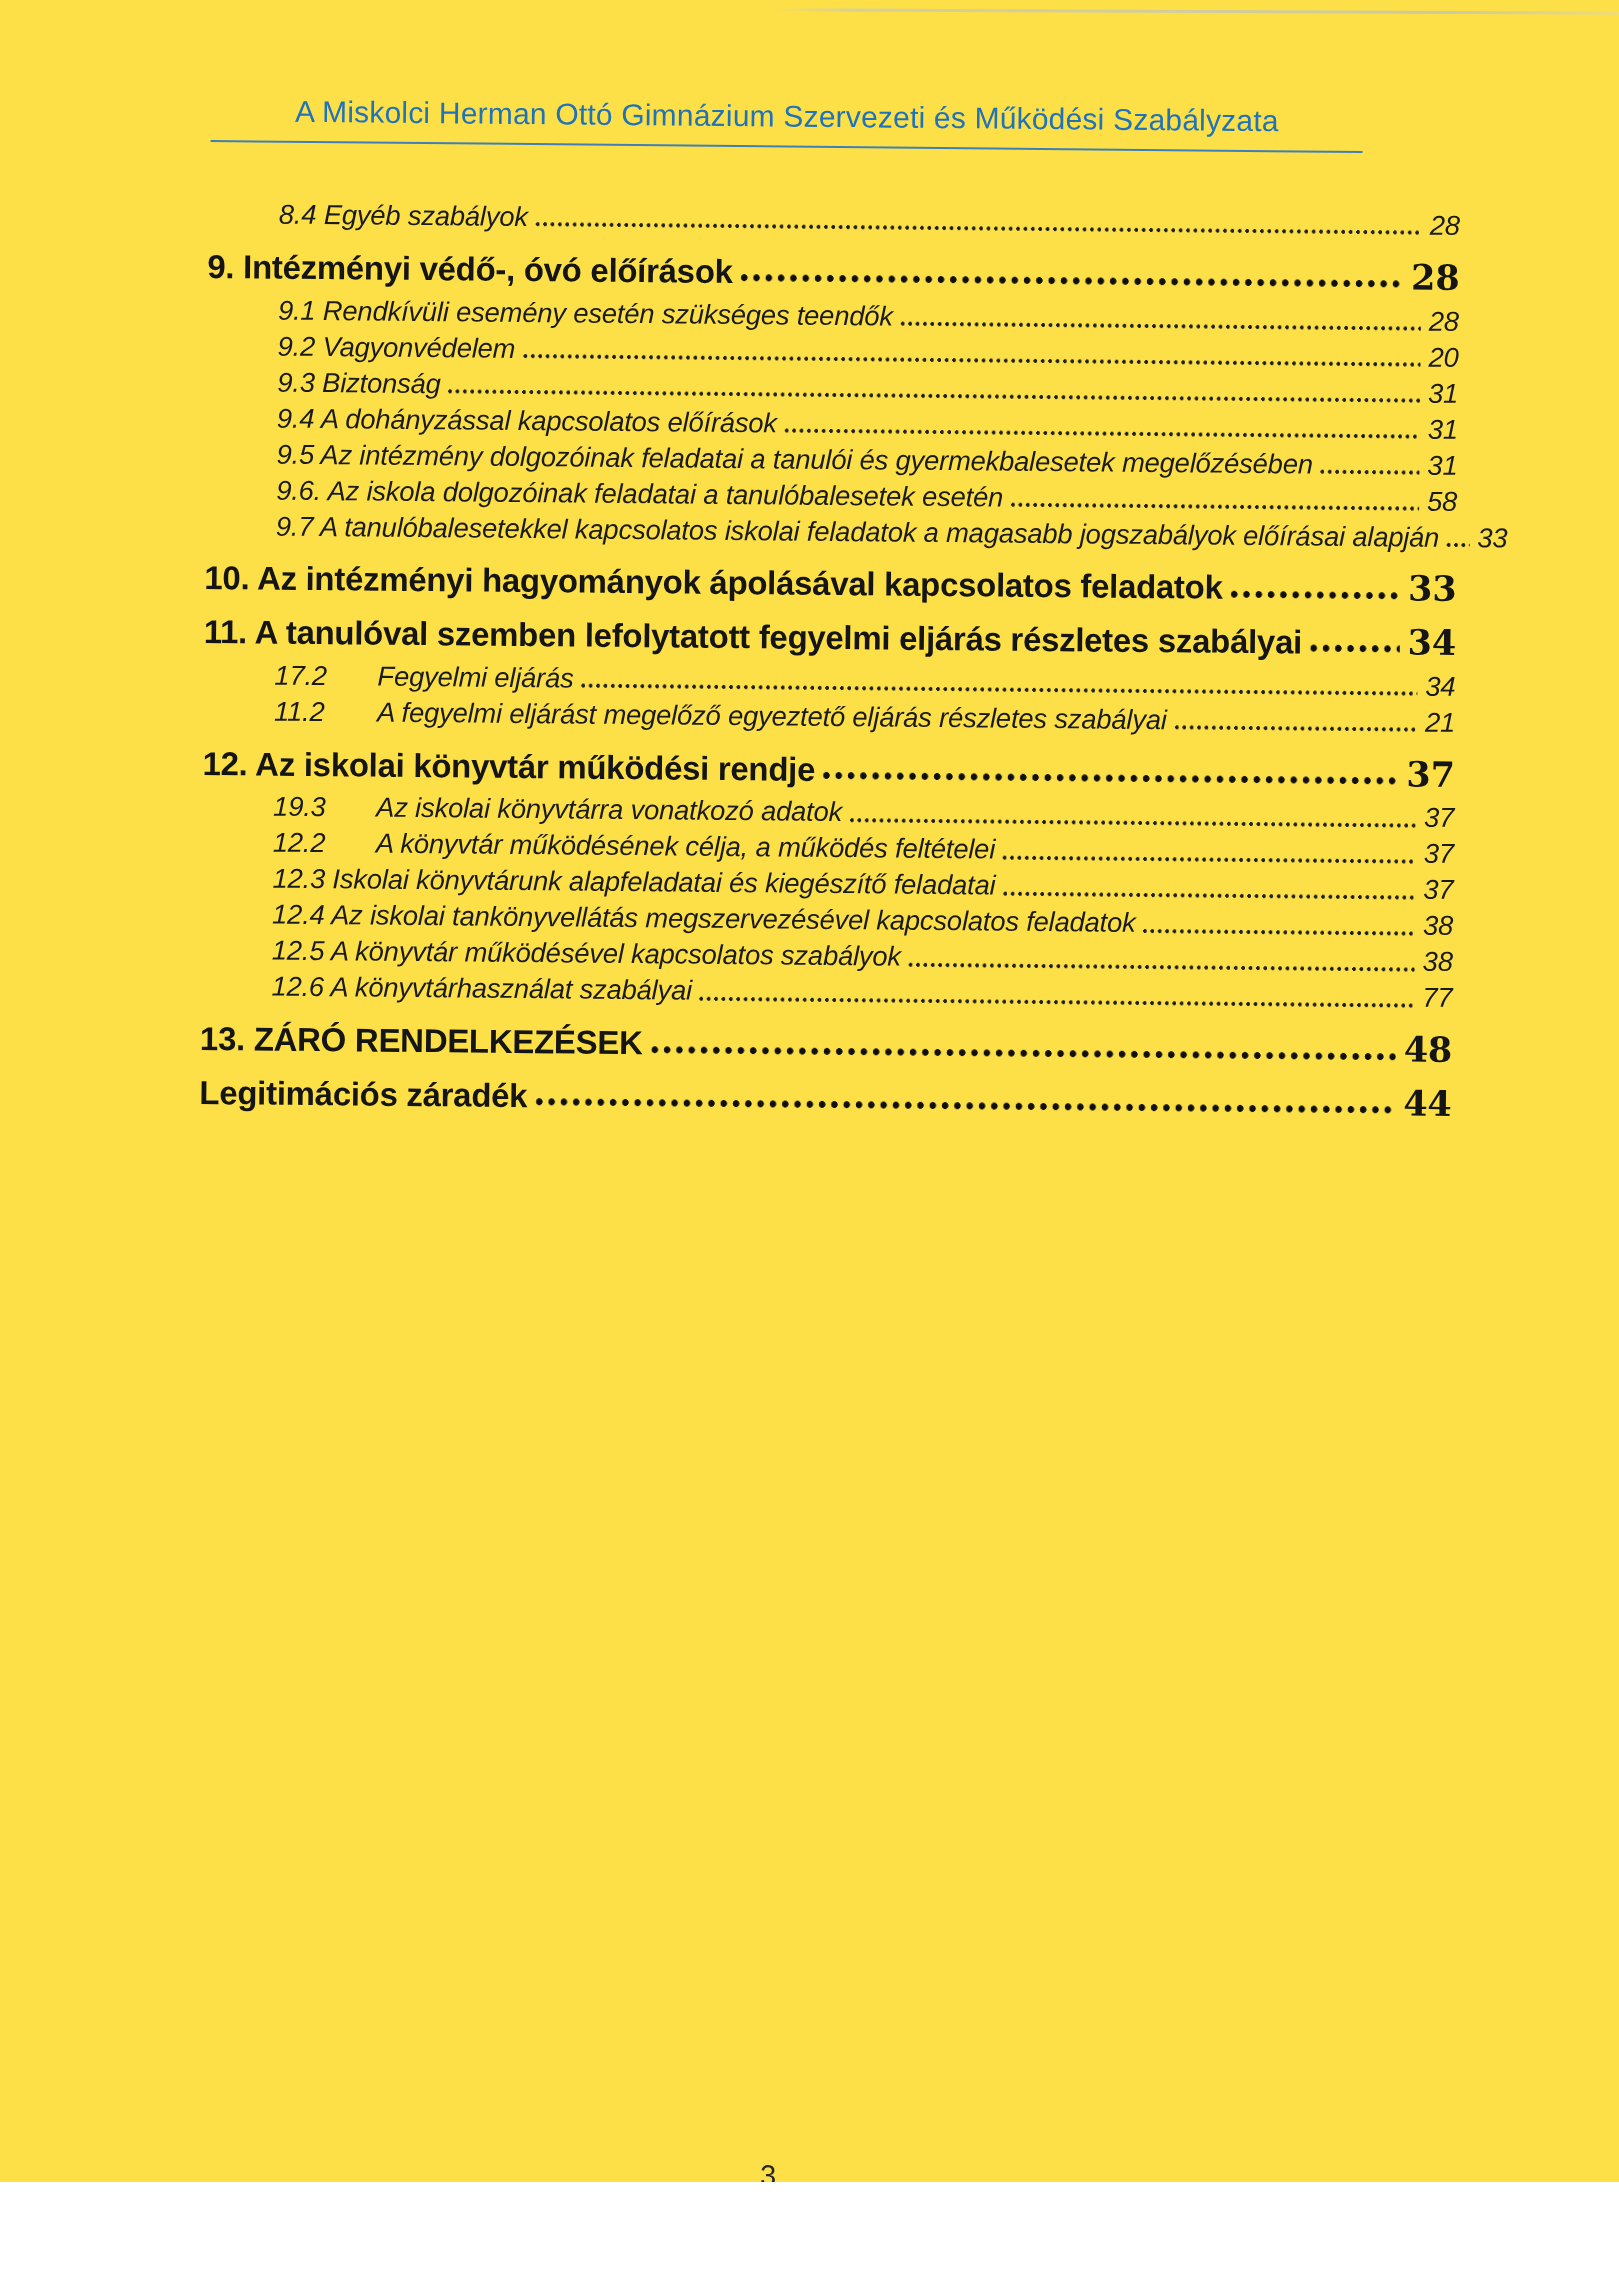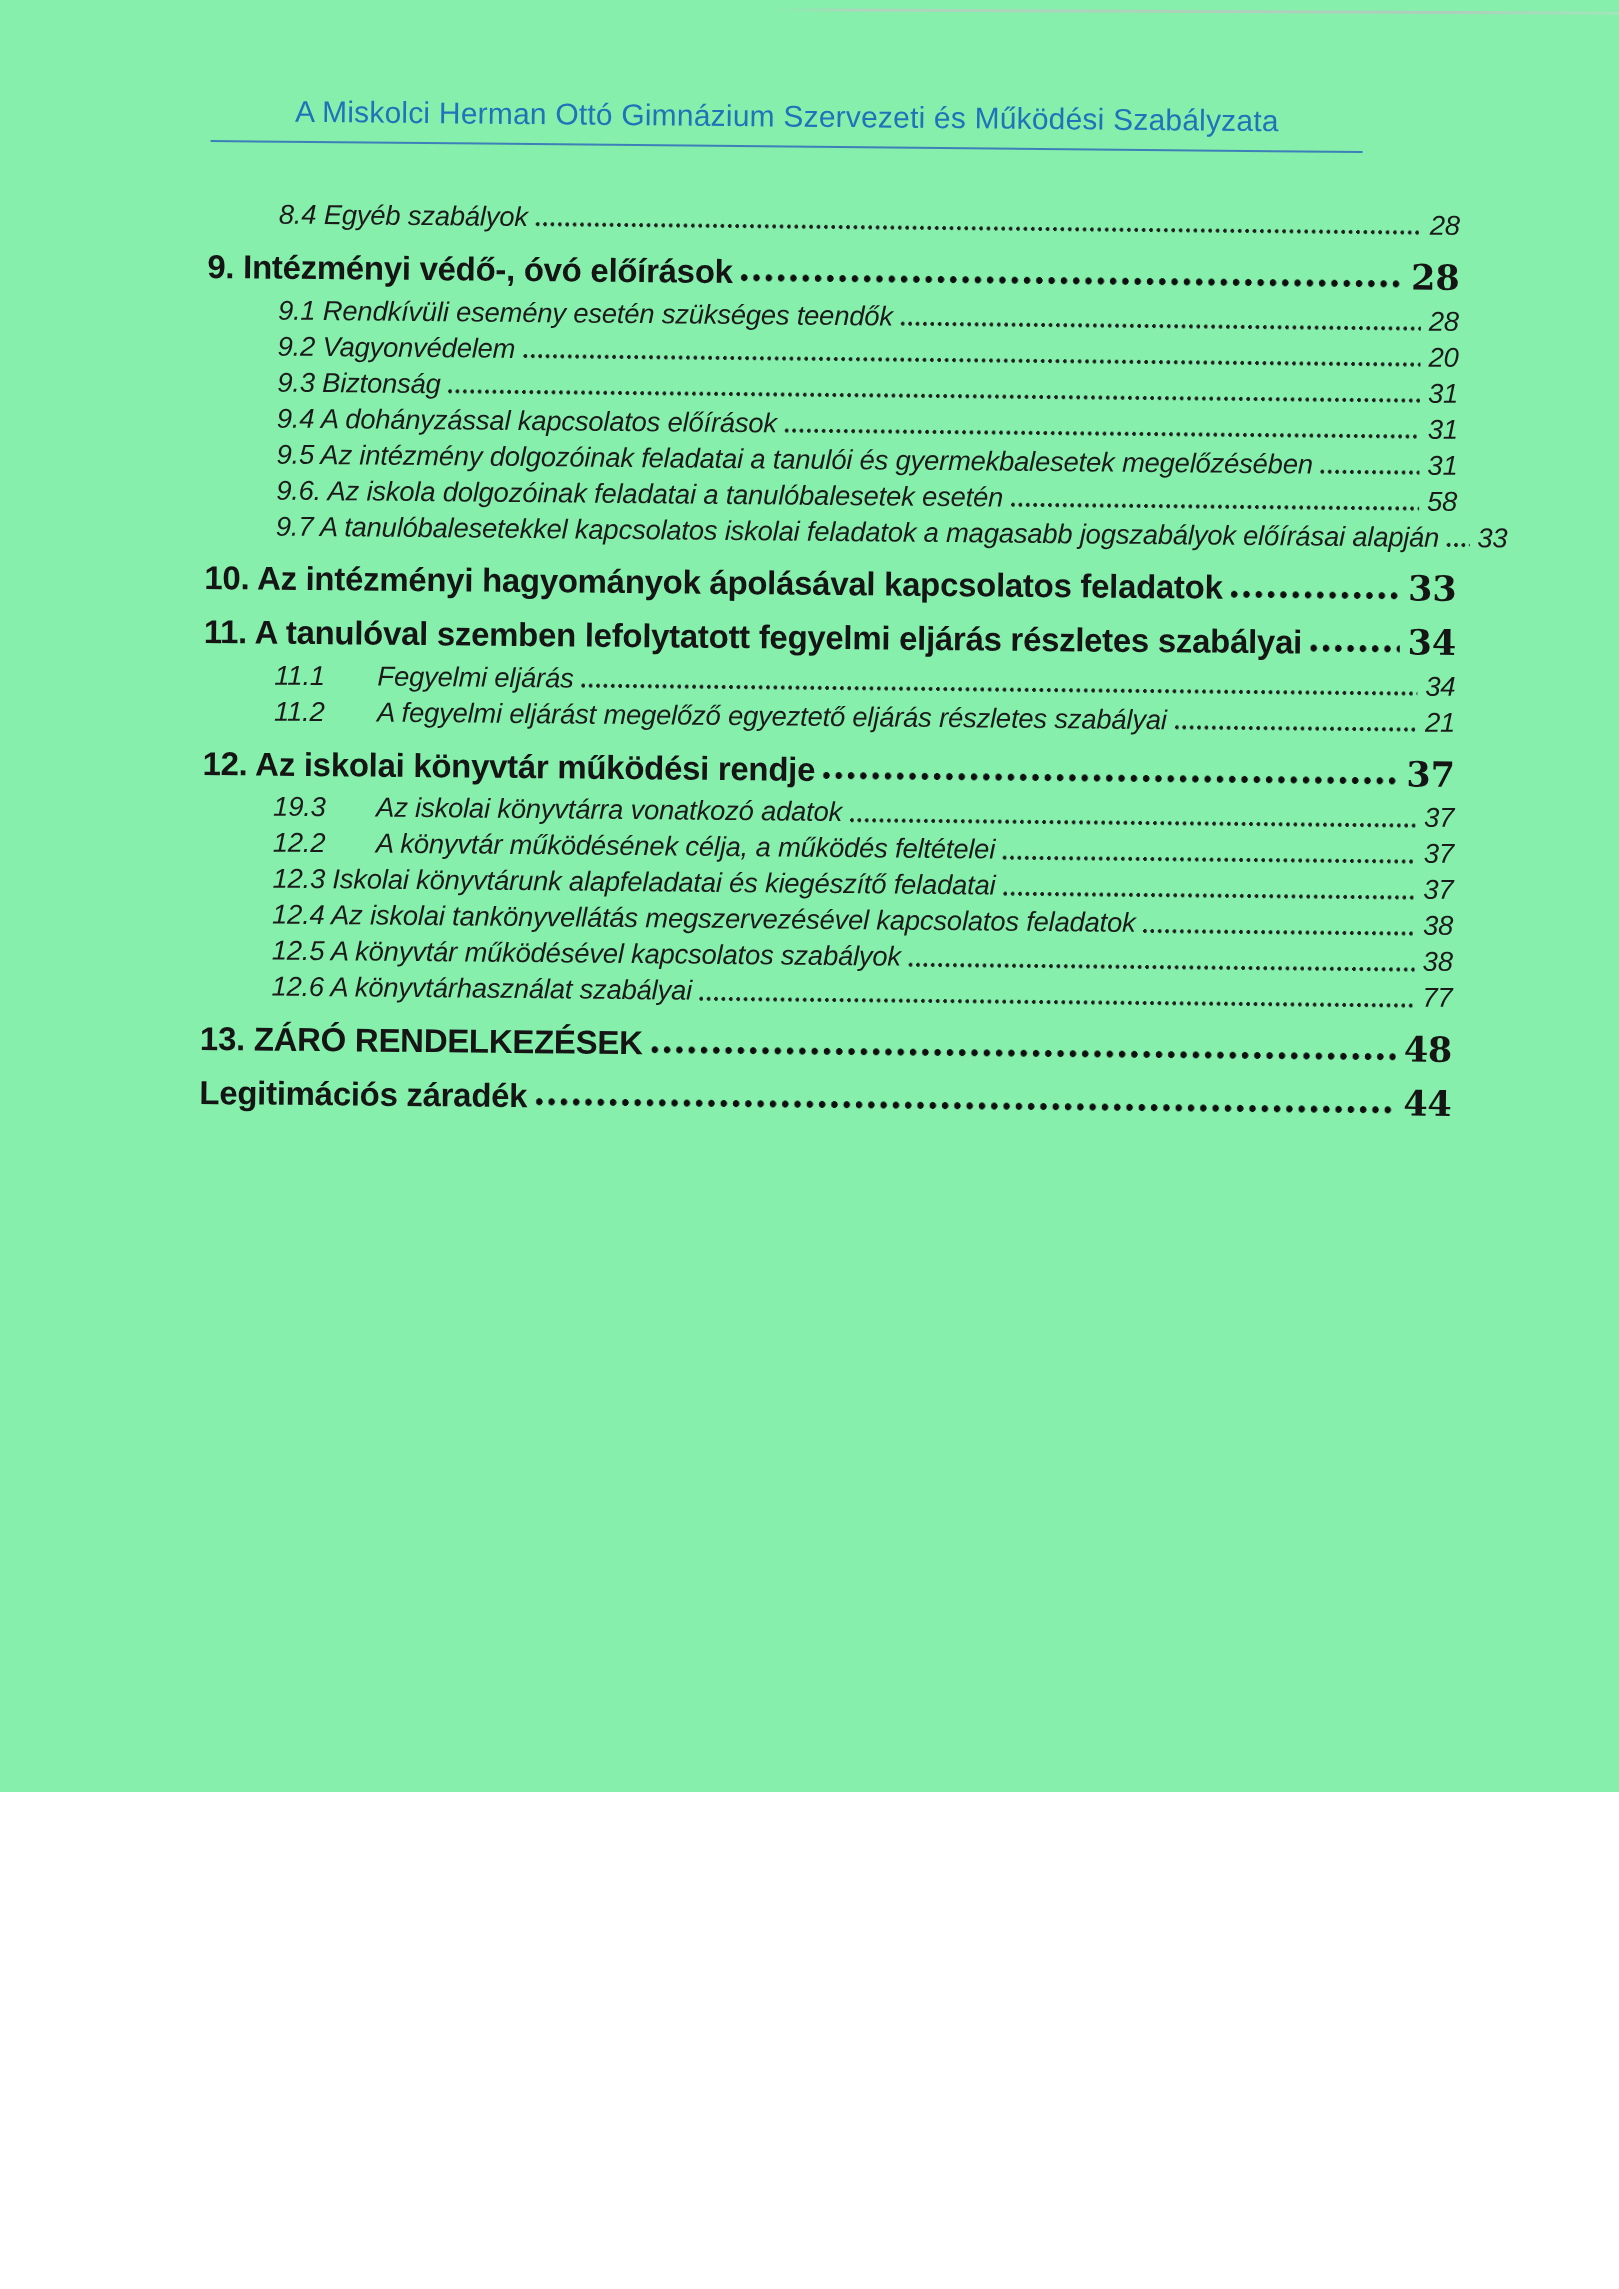--- a/index.html
+++ b/index.html
@@ -4,22 +4,22 @@
 <style>
   html, body {
     margin: 0;
     padding: 0;
     background: #ffffff;
     font-family: "Liberation Sans", sans-serif;
   }
   .page {
     position: relative;
     width: 1619px;
-    height: 1792px;
-    background: #86efac;
+    height: 2182px;
+    background: #fde047;
     overflow: hidden;
     color: #1c1c1c;
   }
   
   .artifact-top {
     position: absolute;
     top: 9.8px;
     left: 772px;
     width: 847px;
     height: 2.9px;
@@ -188,21 +188,21 @@
     <span class="leader"></span>
     <span class="pageno">33</span>
   </div>
         <div class="row h1">
 
     <span class="title-text">11. A tanulóval szemben lefolytatott fegyelmi eljárás részletes szabályai</span>
     <span class="leader"></span>
     <span class="pageno">34</span>
   </div>
         <div class="row subtab">
-    <span class="num">11.1</span>
+    <span class="num">17.2</span>
     <span class="title-text">Fegyelmi eljárás</span>
     <span class="leader"></span>
     <span class="pageno">34</span>
   </div>
         <div class="row subtab">
     <span class="num">11.2</span>
     <span class="title-text">A fegyelmi eljárást megelőző egyeztető eljárás részletes szabályai</span>
     <span class="leader"></span>
     <span class="pageno">21</span>
   </div>

